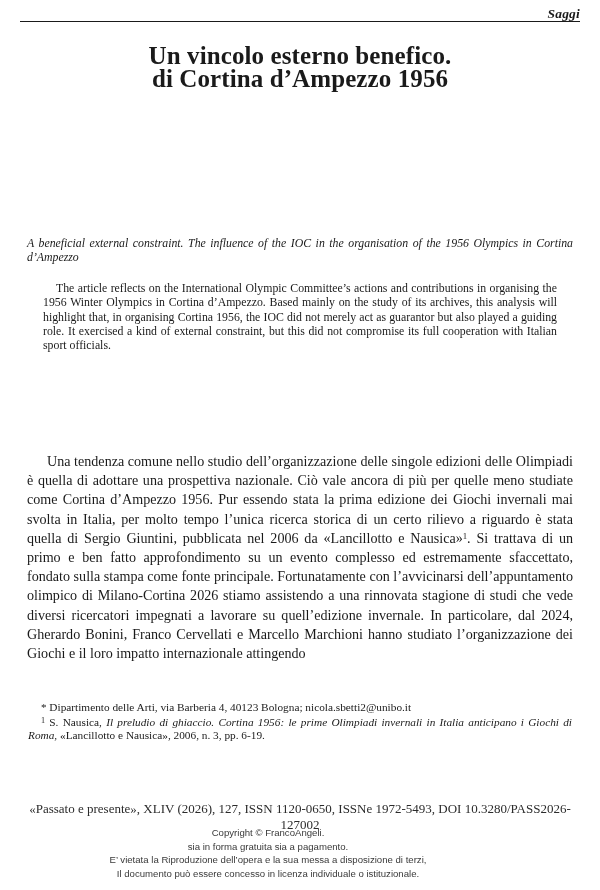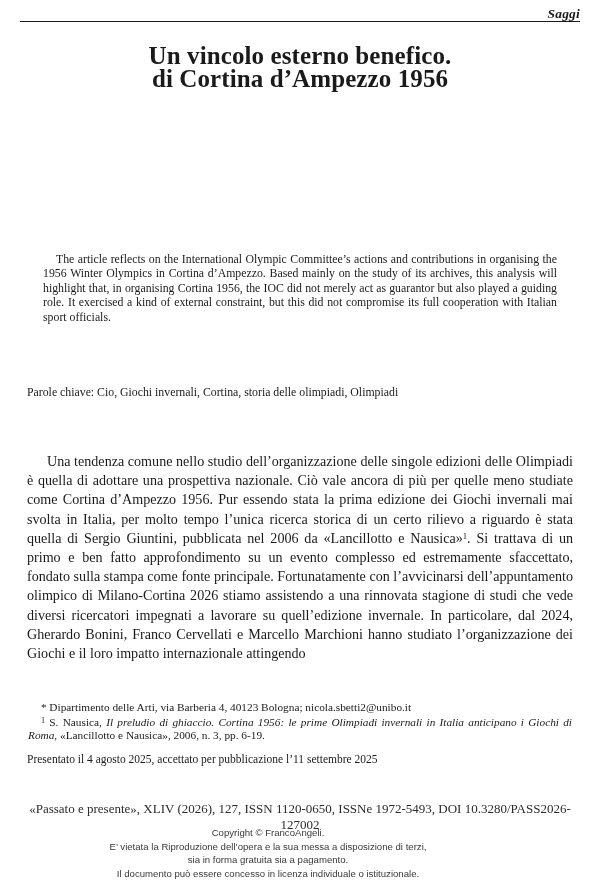--- a/index.html
+++ b/index.html
@@ -195,40 +195,39 @@
   <div class="running-head">Saggi</div>
   <div class="head-rule"></div>
 
   <div class="title-block">
     <div class="title-line">Un vincolo esterno benefico.</div>
     <div class="title-line">di Cortina d’Ampezzo 1956</div>
   </div>
 
 
   <div class="abstract-block">
+    <p class="abstract-title">A beneficial external constraint. The influence of the IOC in the organisation of the 1956 Olympics in Cortina d’Ampezzo</p>
     <p class="abstract-body">The article reflects on the International Olympic Committee’s actions and contributions in organising the 1956 Winter Olympics in Cortina d’Ampezzo. Based mainly on the study of its archives, this analysis will highlight that, in organising Cortina 1956, the IOC did not merely act as guarantor but also played a guiding role. It exercised a kind of external constraint, but this did not compromise its full cooperation with Italian sport officials.</p>
   </div>
 
   <div class="keywords-block">
-    <p class="keyword-line">Parole chiave: Cio, Giochi invernali, Cortina, storia delle olimpiadi, Olimpiadi</p>
   </div>
 
   <div class="body-block">
     <p class="body-para"><span>Una tendenza comune nello studio dell’organizzazione delle singole edizioni delle Olimpiadi è quella di adottare una prospettiva nazionale. Ciò vale ancora di più per quelle meno studiate come Cortina d’Ampezzo 1956. Pur essendo stata la prima edizione dei Giochi invernali mai svolta in Italia, per molto tempo l’unica ricerca storica di un certo rilievo a riguardo è stata quella di Sergio Giuntini, pubblicata nel 2006 da «Lancillotto e Nausica»</span><sup>1</sup><span>. Si trattava di un primo e ben fatto approfondimento su un evento complesso ed estremamente sfaccettato, fondato sulla stampa come fonte principale. Fortunatamente con l’avvicinarsi dell’appuntamento olimpico di Milano-Cortina 2026 stiamo assistendo a una rinnovata stagione di studi che vede diversi ricercatori impegnati a lavorare su quell’edizione invernale. In particolare, dal 2024, Gherardo Bonini, Franco Cervellati e Marcello Marchioni hanno studiato l’organizzazione dei Giochi e il loro impatto internazionale attingendo</span></p>
   </div>
 
   <div class="footnotes">
     <p class="footnote"><span class="fn-mark">*</span> <span>Dipartimento delle Arti, via Barberia 4, 40123 Bologna; nicola.sbetti2@unibo.it</span></p>
     <p class="footnote"><sup class="fn-mark-sup">1</sup> <span>S. Nausica, </span><i>Il preludio di ghiaccio. Cortina 1956: le prime Olimpiadi invernali in Italia anticipano i Giochi di Roma</i><span>, «Lancillotto e Nausica», 2006, n. 3, pp. 6-19.</span></p>
   </div>
 
-  <div class="submission">Presentato il 4 agosto 2025, accettato per pubblicazione l’11 settembre 2025</div>
 
   <div class="journal-line">«Passato e presente», XLIV (2026), 127, ISSN 1120-0650, ISSNe 1972-5493, DOI 10.3280/PASS2026-127002</div>
 
   <div class="copyright">
     <div>Copyright © FrancoAngeli.</div>
+    <div>sia in forma gratuita sia a pagamento.</div>
     <div>E’ vietata la Riproduzione dell’opera e la sua messa a disposizione di terzi,</div>
-    <div>sia in forma gratuita sia a pagamento.</div>
     <div>Il documento può essere concesso in licenza individuale o istituzionale.</div>
   </div>
 
 </div>
 
 </body></html>

